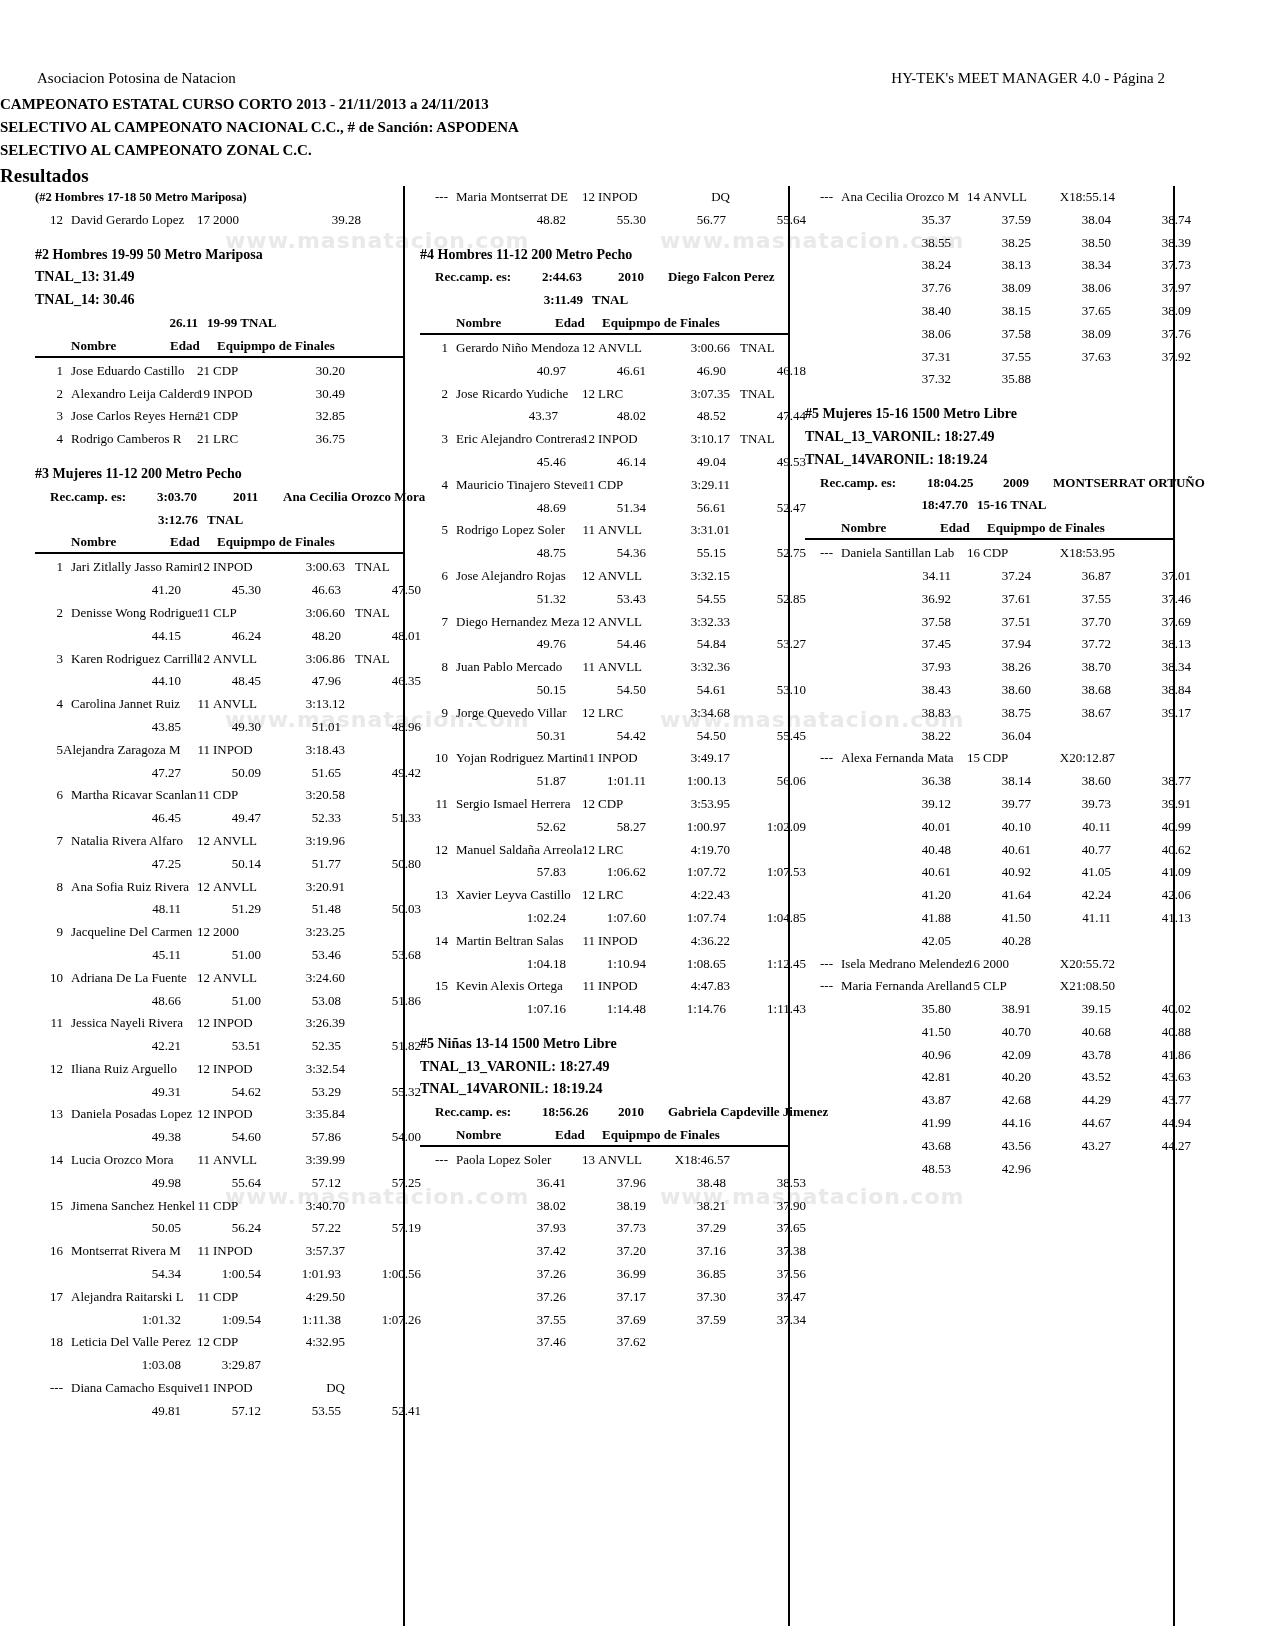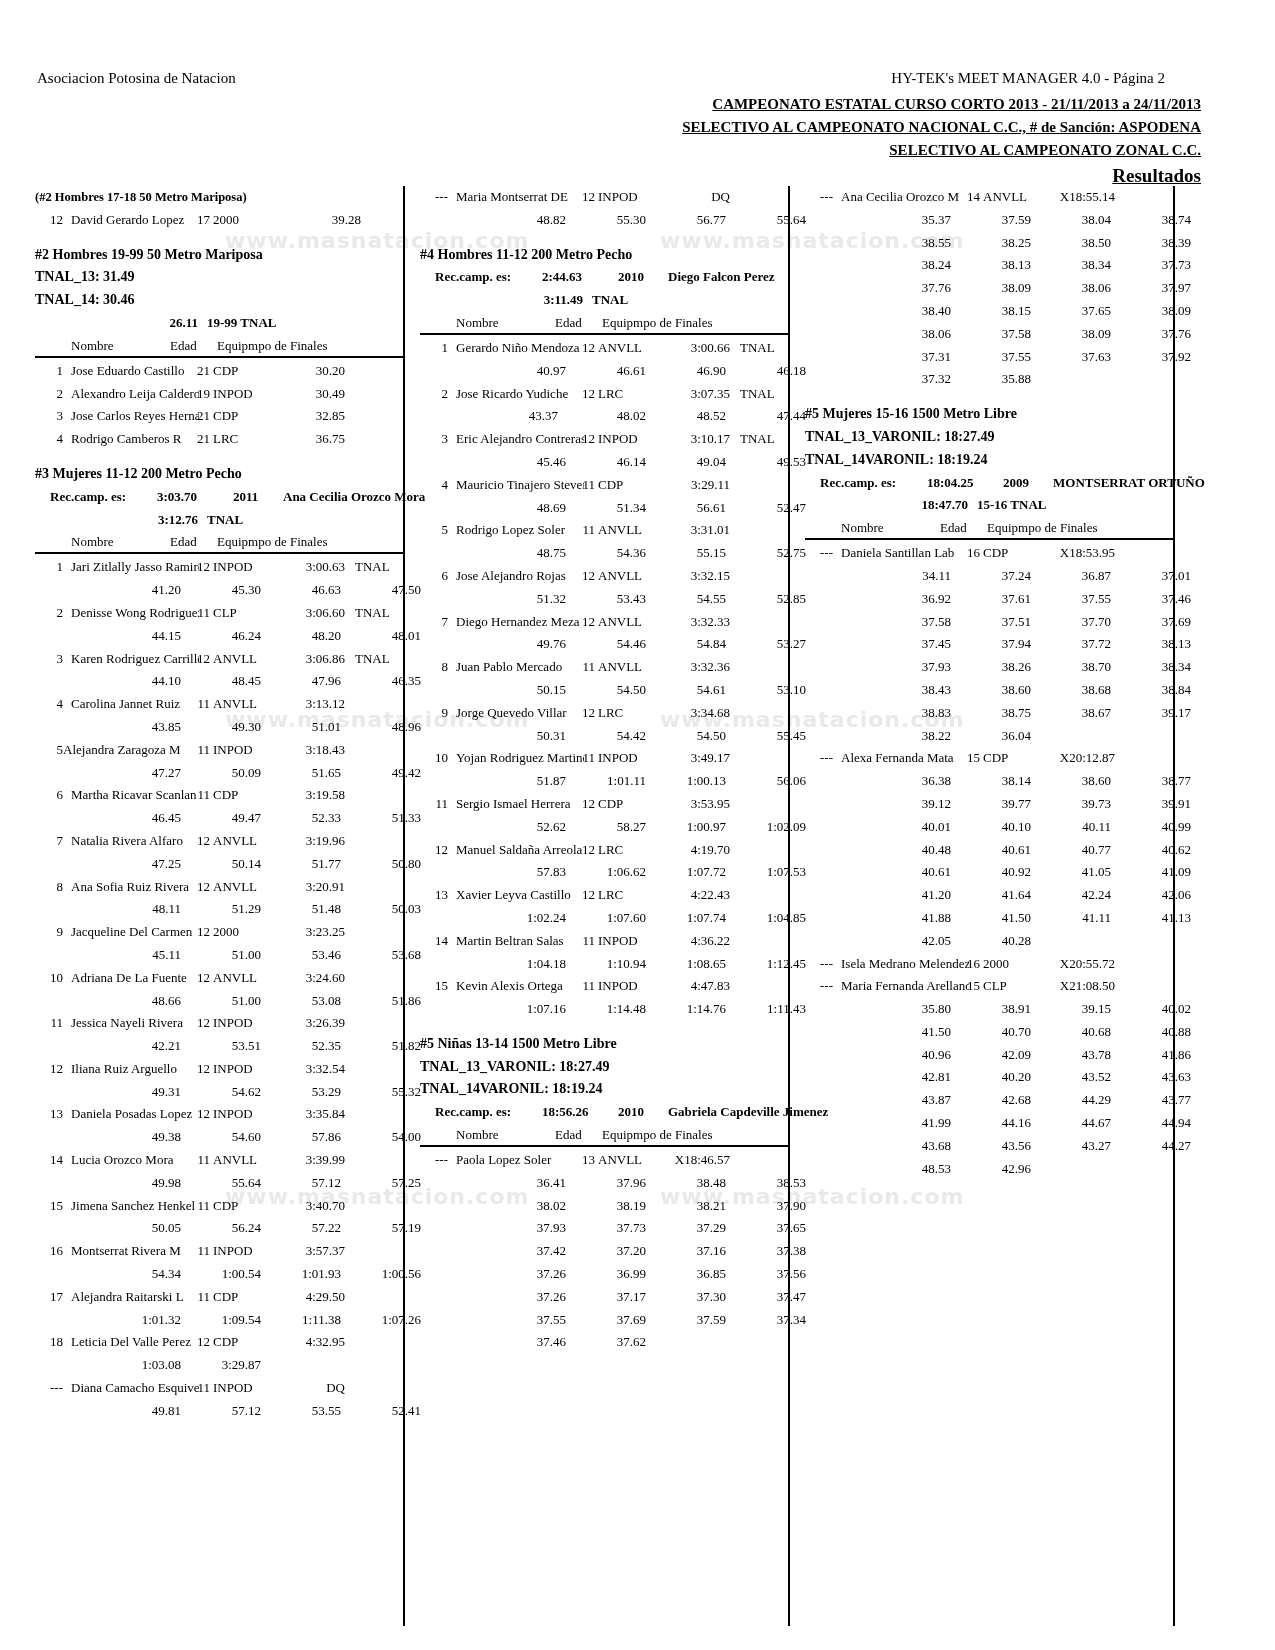--- a/index.html
+++ b/index.html
@@ -1,34 +1,34 @@
 <!DOCTYPE html>
 <html><head>
 <meta charset="utf-8">
 <style>
   html,body{margin:0;padding:0;background:#fff;}
   body{width:1275px;height:1650px;position:relative;overflow:hidden;font-family:"Liberation Serif","DejaVu Serif",serif;color:#000;}
   .hdr-left{position:absolute;left:37px;top:70px;font-size:15px;}
   .hdr-right{position:absolute;right:110px;top:70px;font-size:15px;}
-  .title{position:absolute;left:0;width:1201px;text-align:right;font-weight:bold;font-size:15px;text-decoration:underline;}
+  .title{position:absolute;left:0;width:1201px;text-align:left;font-weight:bold;font-size:15px;}
   .title.t1{top:96px}.title.t2{top:119px}.title.t3{top:142px}
   .title.res{top:165px;font-size:19px;}
   .wm{position:absolute;font-family:"DejaVu Sans",sans-serif;font-weight:bold;font-size:22px;color:#e9e9e9;letter-spacing:1px;z-index:0;white-space:nowrap;}
   .col{position:absolute;top:186px;height:1440px;z-index:1;}
   .c1{left:35px;width:368px;}
   .c2{left:420px;width:368px;}
   .c3{left:805px;width:368px;}
   .vline{position:absolute;top:186px;width:2px;height:1440px;background:#000;z-index:2;}
   .v1{left:403px}.v2{left:788px}.v3{left:1173px}
   .ln{position:relative;height:22.8px;line-height:22.8px;font-size:13px;white-space:nowrap;}
   .ev{font-weight:bold;font-size:14px;}
   .evsm{font-weight:bold;font-size:12.5px;}
   .sub{font-weight:bold;font-size:13px;}
   .gap{height:12px;}
-  .colhead{font-weight:normal;font-size:13px;border-bottom:2px solid #000;height:21px;line-height:21px;margin-bottom:2px;}
+  .colhead{font-weight:bold;font-size:13px;border-bottom:2px solid #000;height:21px;line-height:21px;margin-bottom:2px;}
   .abs{position:absolute;top:0;}
   .num{position:absolute;top:0;text-align:right;}
   .clip{overflow:hidden;display:inline-block;}
 </style>
 </head>
 <body>
 
 <div class="hdr-left">Asociacion Potosina de Natacion</div>
 <div class="hdr-right">HY-TEK's MEET MANAGER 4.0 - Página 2</div>
 <div class="title t1">CAMPEONATO ESTATAL CURSO CORTO 2013 - 21/11/2013 a 24/11/2013</div>
@@ -187,21 +187,21 @@
       <span class="num" style="left:90px;width:56px">47.27</span>
       <span class="num" style="left:170px;width:56px">50.09</span>
       <span class="num" style="left:250px;width:56px">51.65</span>
       <span class="num" style="left:330px;width:56px">49.42</span>
     </div>
     <div class="ln">
       <span class="num" style="left:0;width:28px">6</span>
       <span class="abs clip" style="left:36px;width:128px">Martha Ricavar Scanlan</span>
       <span class="num" style="left:160px;width:15px">11</span>
       <span class="abs" style="left:178px">CDP</span>
-      <span class="num" style="left:240px;width:70px">3:19.58</span>
+      <span class="num" style="left:240px;width:70px">3:20.58</span>
       <span class="abs" style="left:320px"></span>
     </div>
     <div class="ln">
       <span class="num" style="left:90px;width:56px">46.45</span>
       <span class="num" style="left:170px;width:56px">49.47</span>
       <span class="num" style="left:250px;width:56px">52.33</span>
       <span class="num" style="left:330px;width:56px">51.33</span>
     </div>
     <div class="ln">
       <span class="num" style="left:0;width:28px">7</span>

